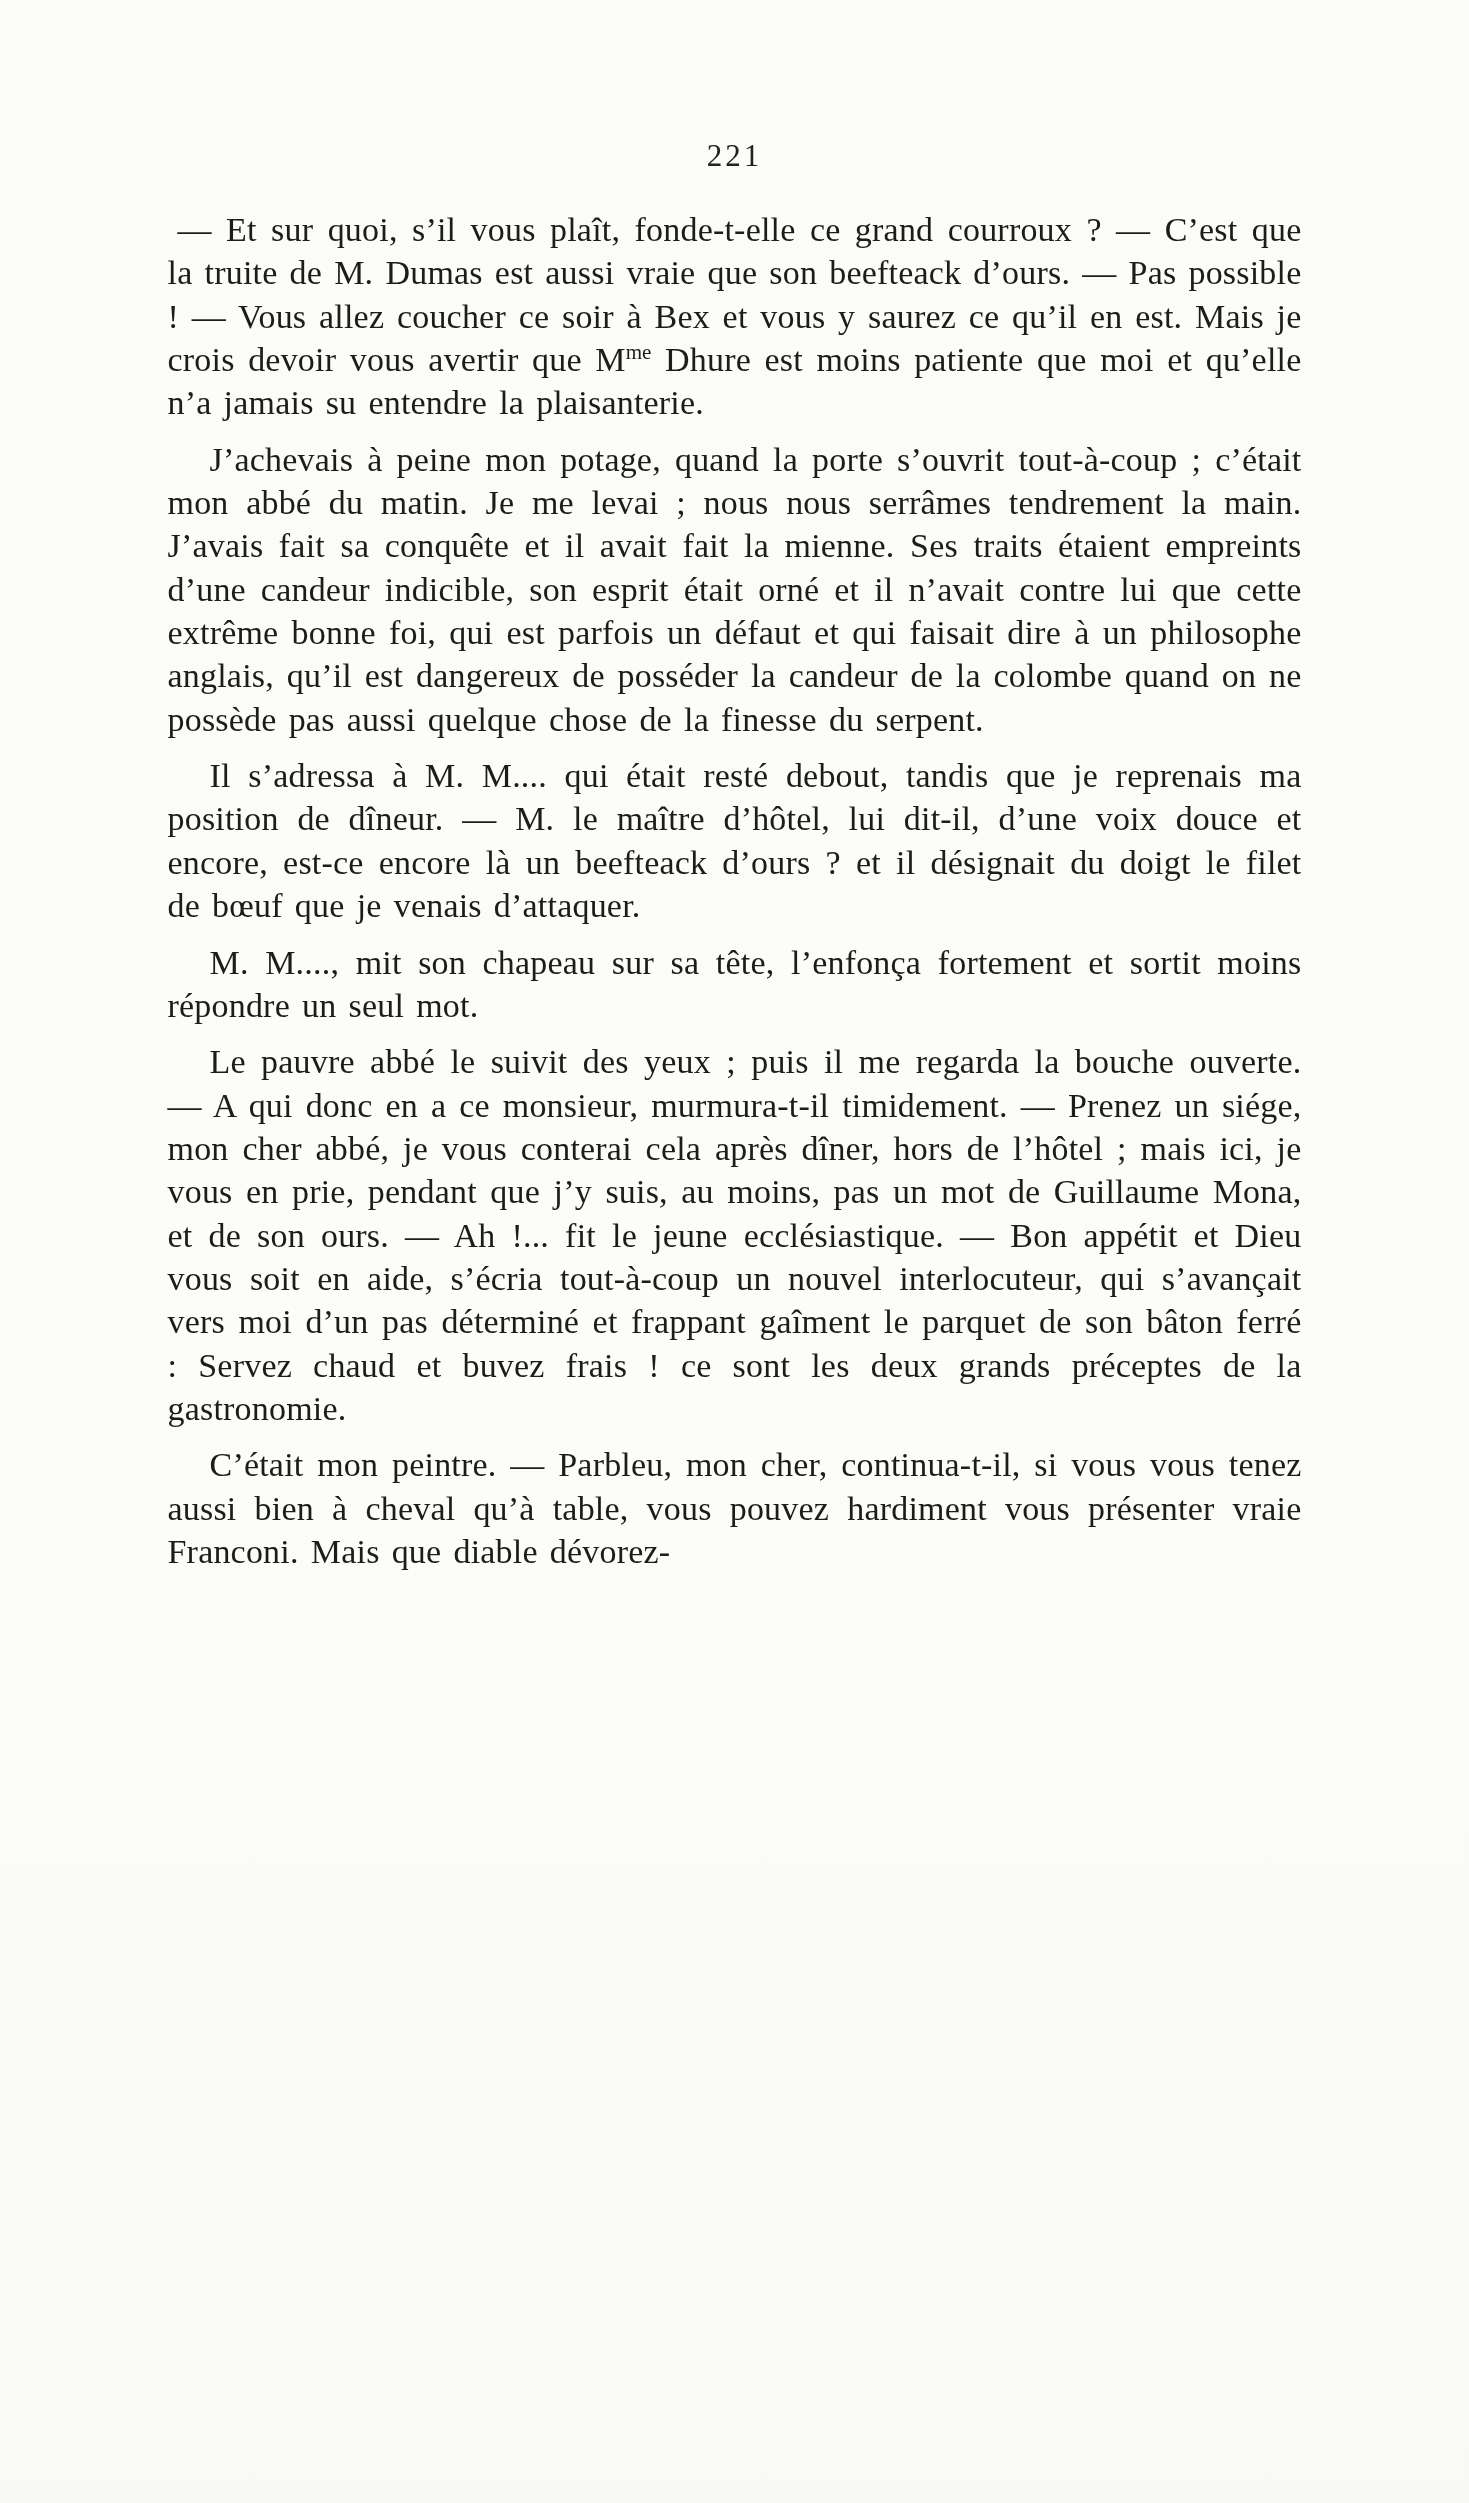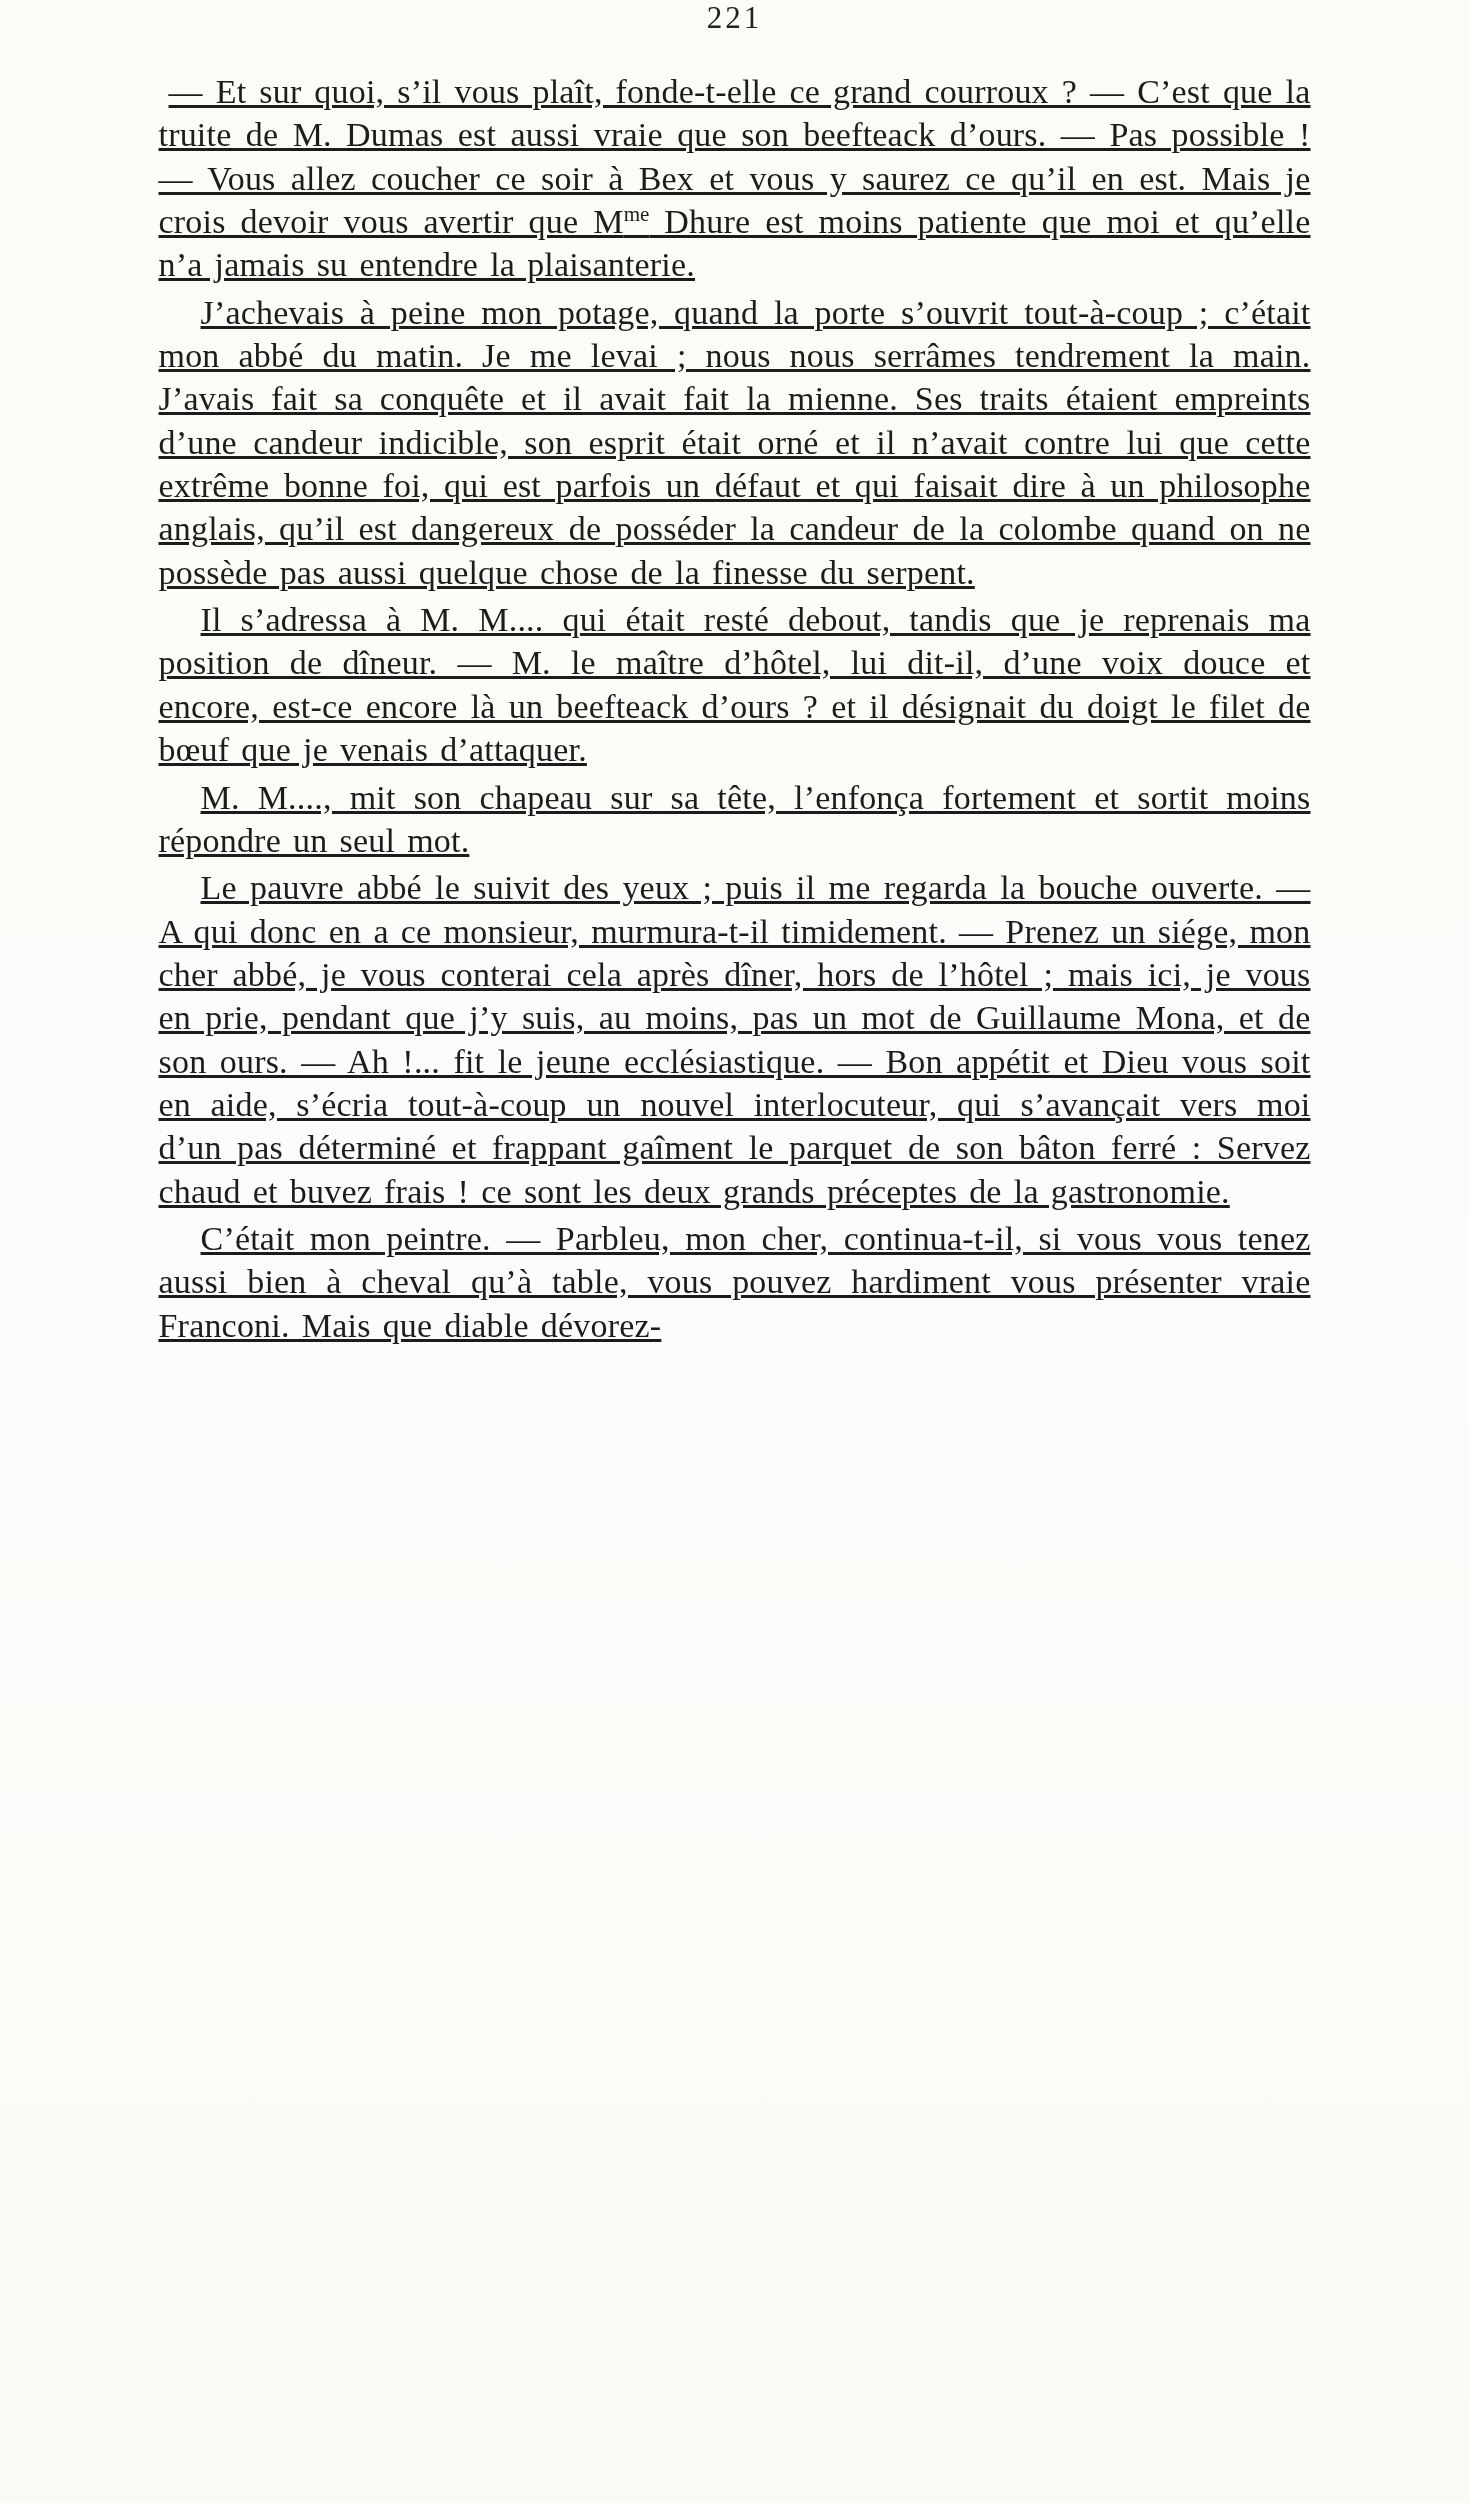--- a/index.html
+++ b/index.html
@@ -11,43 +11,43 @@
     min-height: 2503px;
     background: #fbfbf8;
     font-family: "Liberation Serif", "DejaVu Serif", serif;
     color: #1e1c1a;
     -webkit-font-smoothing: antialiased;
   }
   .scan-page {
     width: 1469px;
     min-height: 2503px;
     box-sizing: border-box;
+    padding-top: 138px;
     background: linear-gradient(180deg, #fbfbf8 0%, #fcfcfa 55%, #f9f9f6 100%);
   }
   .page-number {
     width: 1160px;
     margin: 0 auto 34px auto;
     text-align: center;
     font-size: 31px;
     letter-spacing: 3px;
     color: #232120;
   }
   .text-block {
     width: 1160px;
     margin: 0 auto;
   }
   .para {
-    margin: 4px;
+    margin: 13px;
     font-size: 34px;
     line-height: 1.275;
     text-align: justify;
     text-indent: 42px;
     word-spacing: 0.10em;
     letter-spacing: 0.2px;
-    text-decoration: underline;
   }
   .para.first {
     text-indent: 10px;
   }
   sup {
     font-size: 0.62em;
     line-height: 0;
     vertical-align: super;
     letter-spacing: 0;
   }

